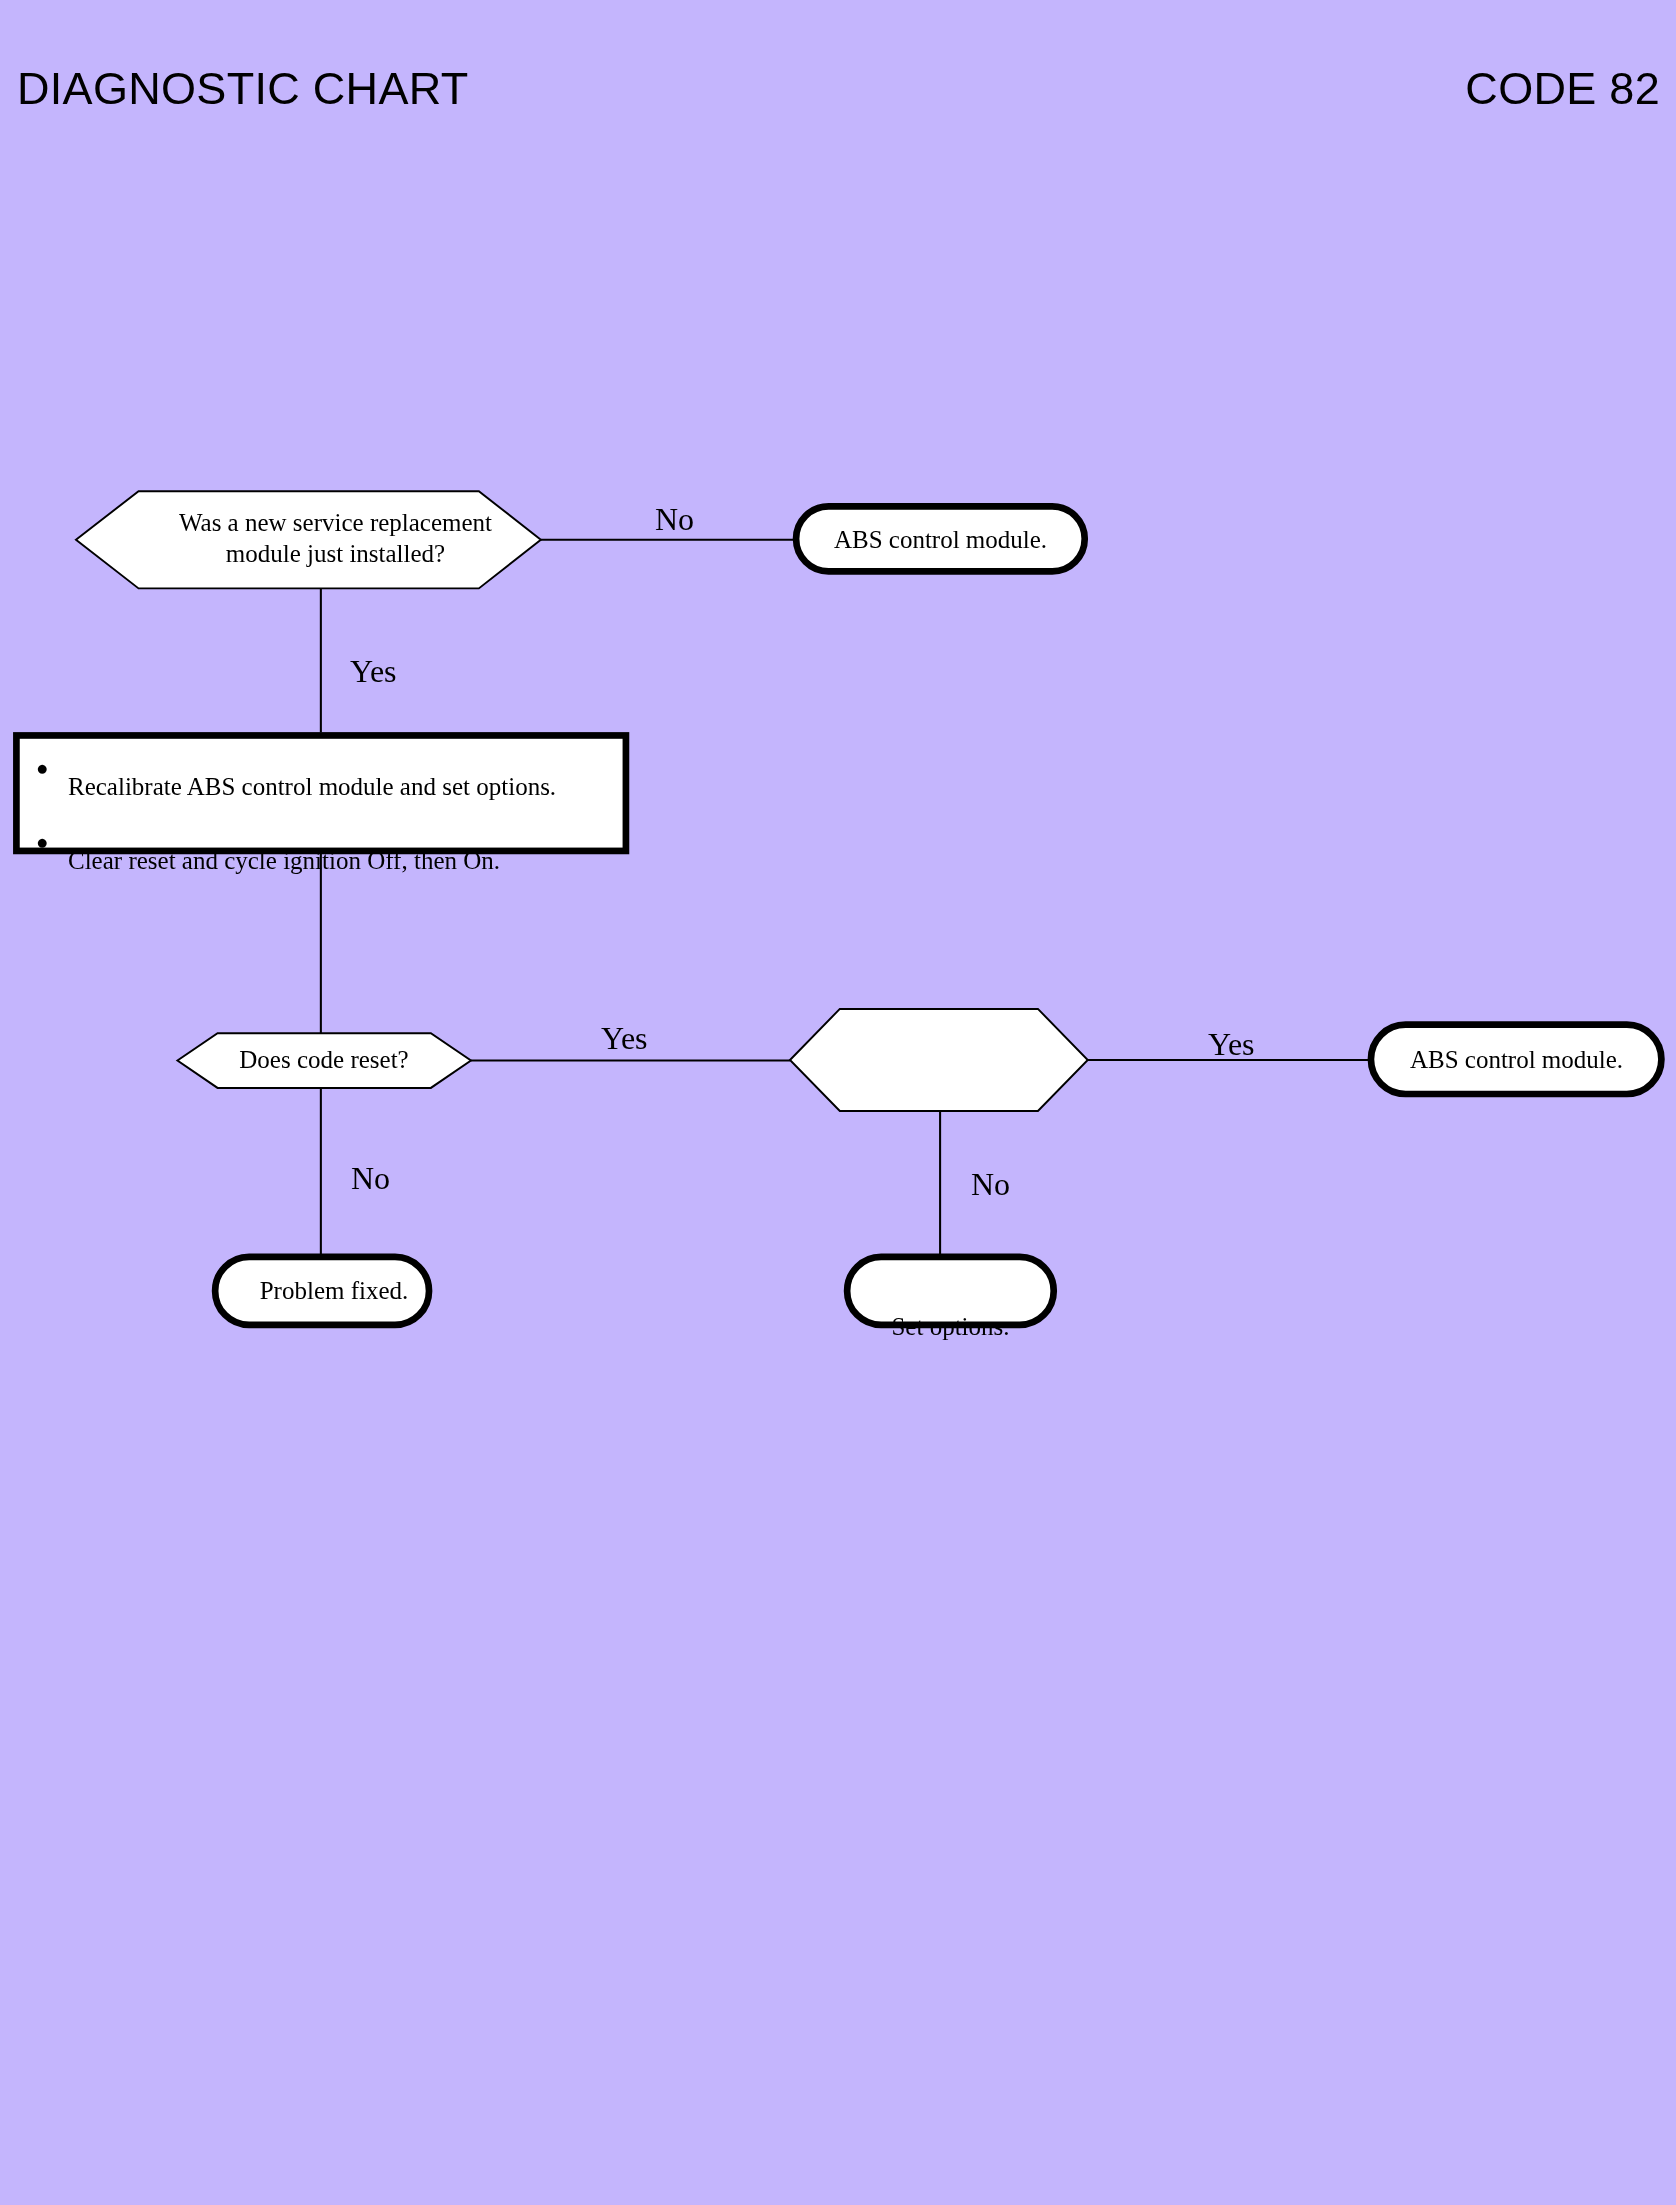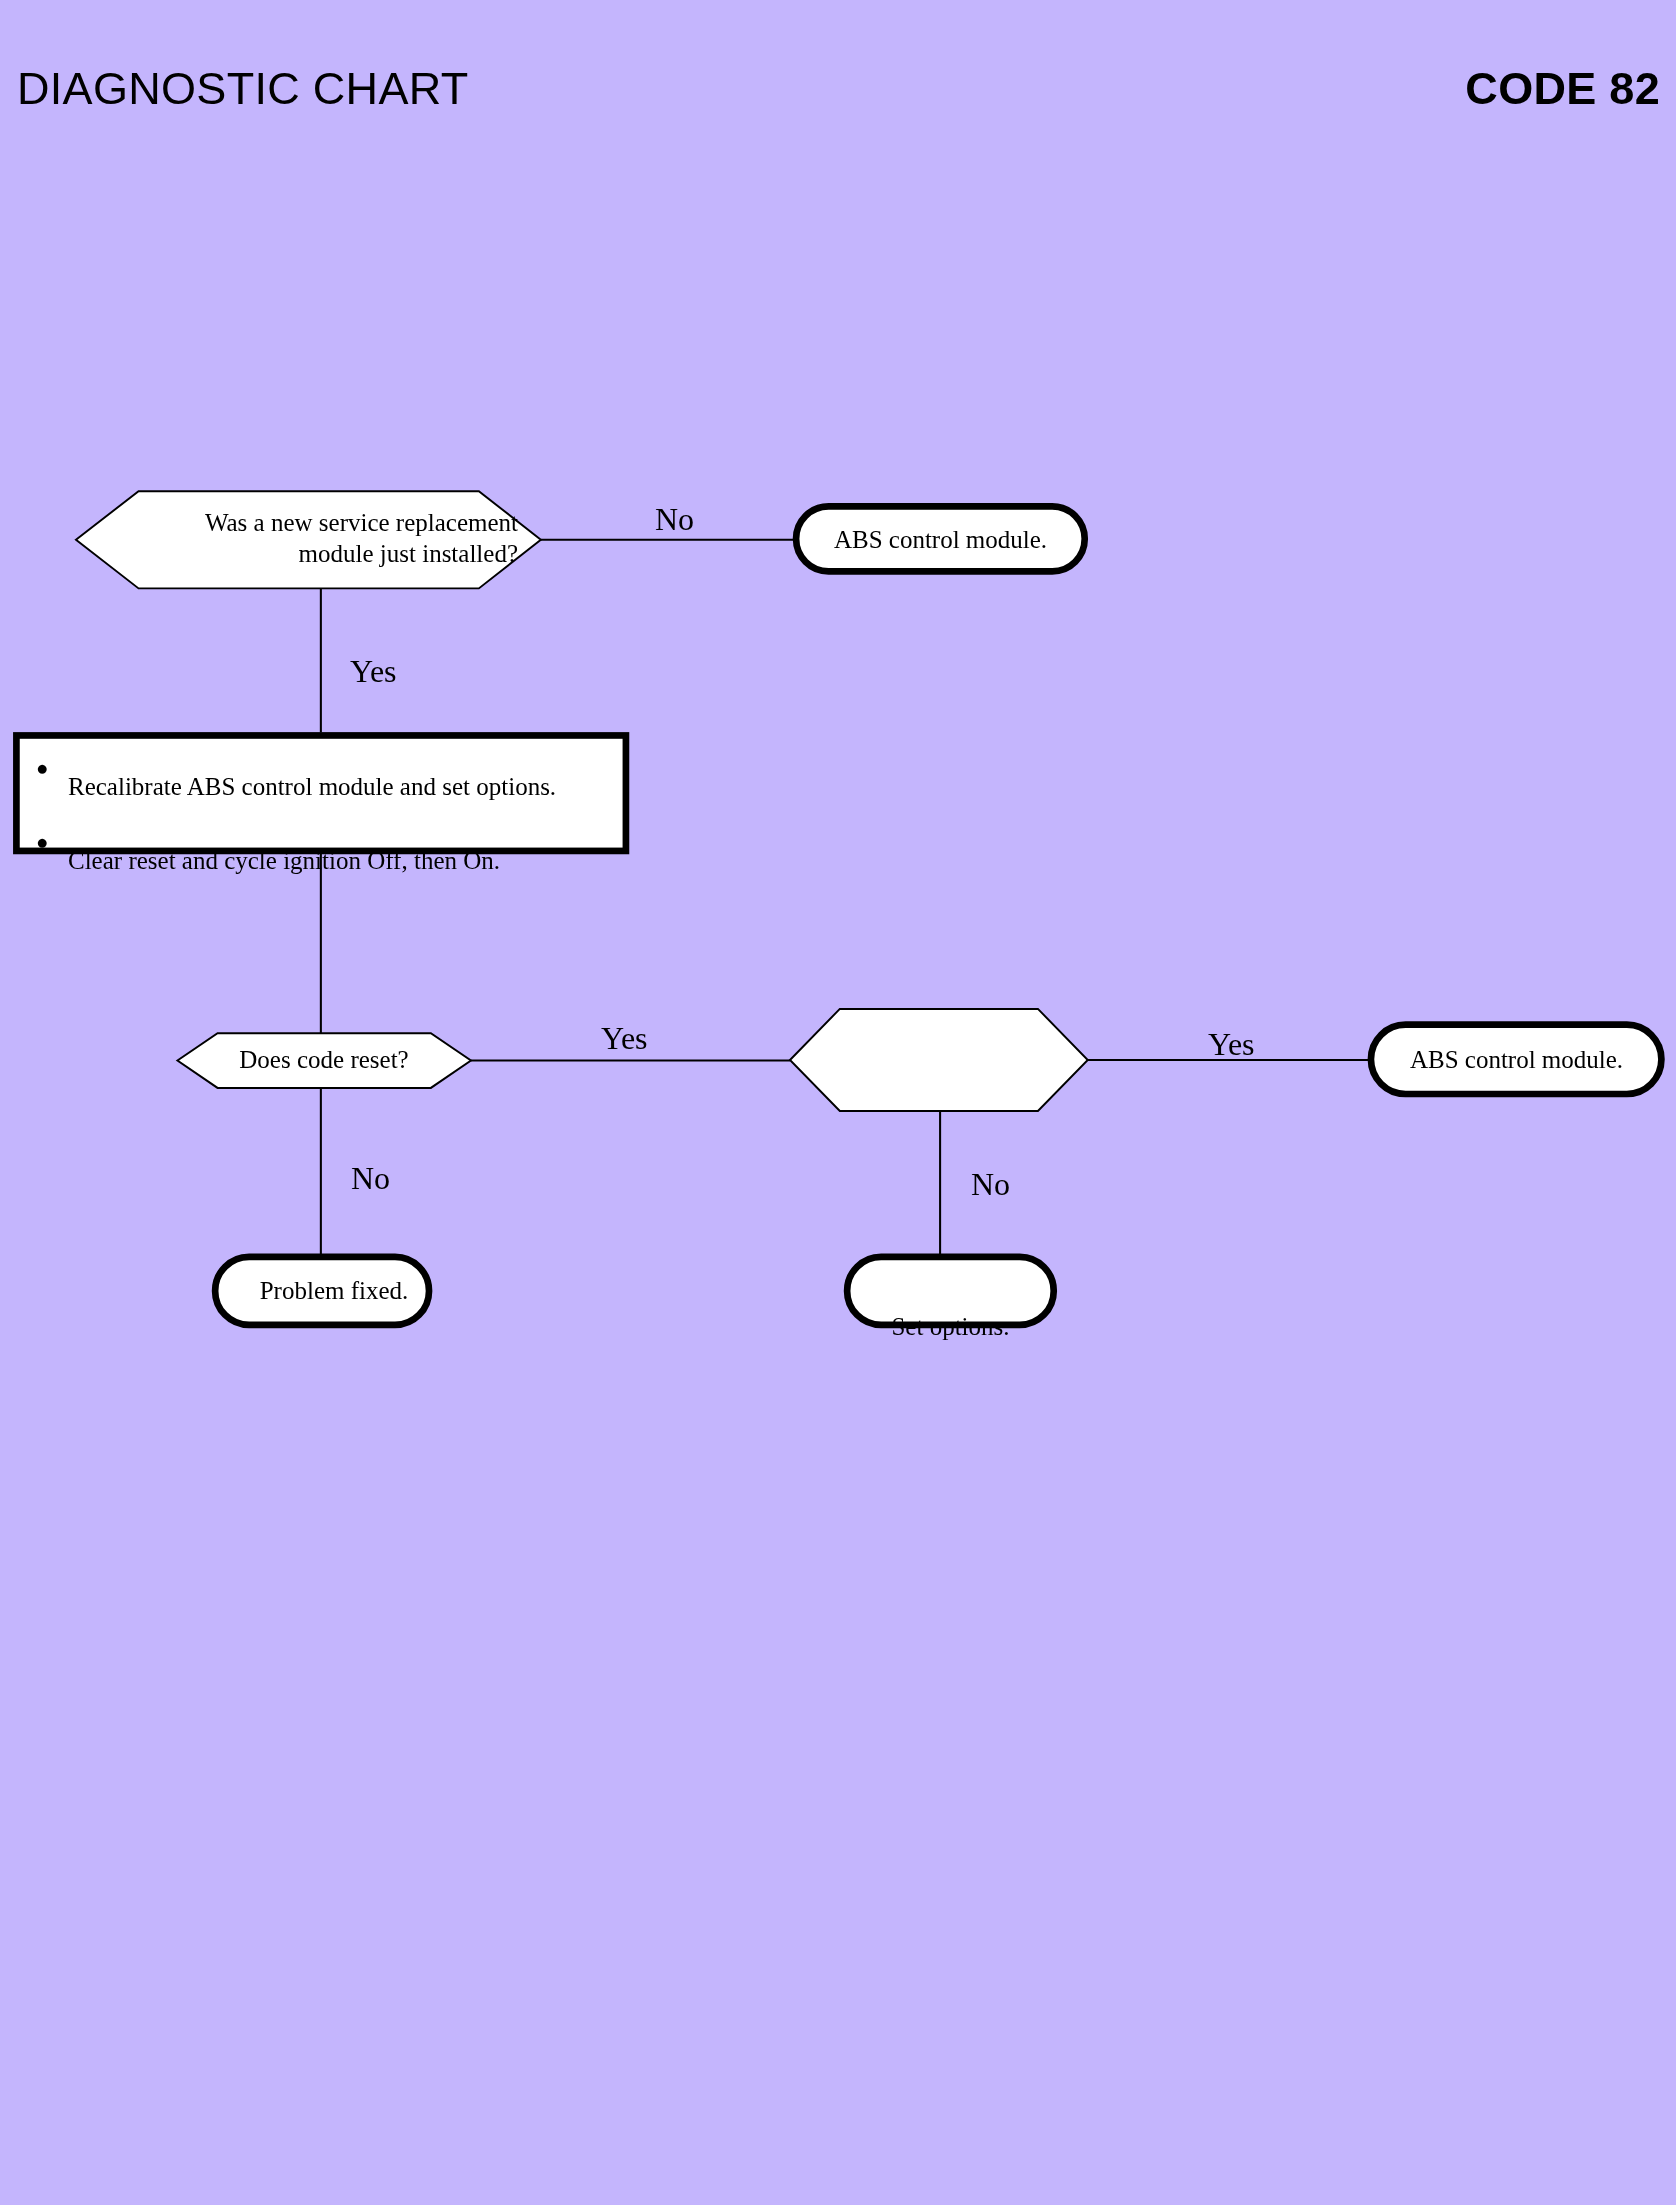--- a/index.html
+++ b/index.html
@@ -24,21 +24,21 @@
     position: absolute;
     font-family: "Liberation Sans", "DejaVu Sans", sans-serif;
     font-size: 45px;
     font-weight: 500;
     letter-spacing: 0.3px;
     color: #000;
     white-space: nowrap;
     line-height: 1;
   }
   #hdr-title { left: 17px;  top: 66px; }
-  #hdr-code  { right: 16px; top: 66px; text-align: right; font-weight: bold; }
+  #hdr-code  { right: 16px; top: 66px; text-align: right; }
 
   
   #flow {
     position: absolute;
     left: 0; top: 0;
     width: 1676px;
     height: 2205px;
   }
   .shape-thin {
     fill: #ffffff;
@@ -64,21 +64,21 @@
   
   .lbl {
     position: absolute;
     white-space: nowrap;
     font-size: 32px;
     line-height: 1.18;
     color: #000;
   }
   .node-text {
     position: absolute;
-    text-align: right;
+    text-align: center;
     font-size: 25px;
     line-height: 1.22;
     color: #000;
   }
   .node-text.center { text-align: center; }
 
   
   .bullets {
     position: absolute;
     left: 36px;

